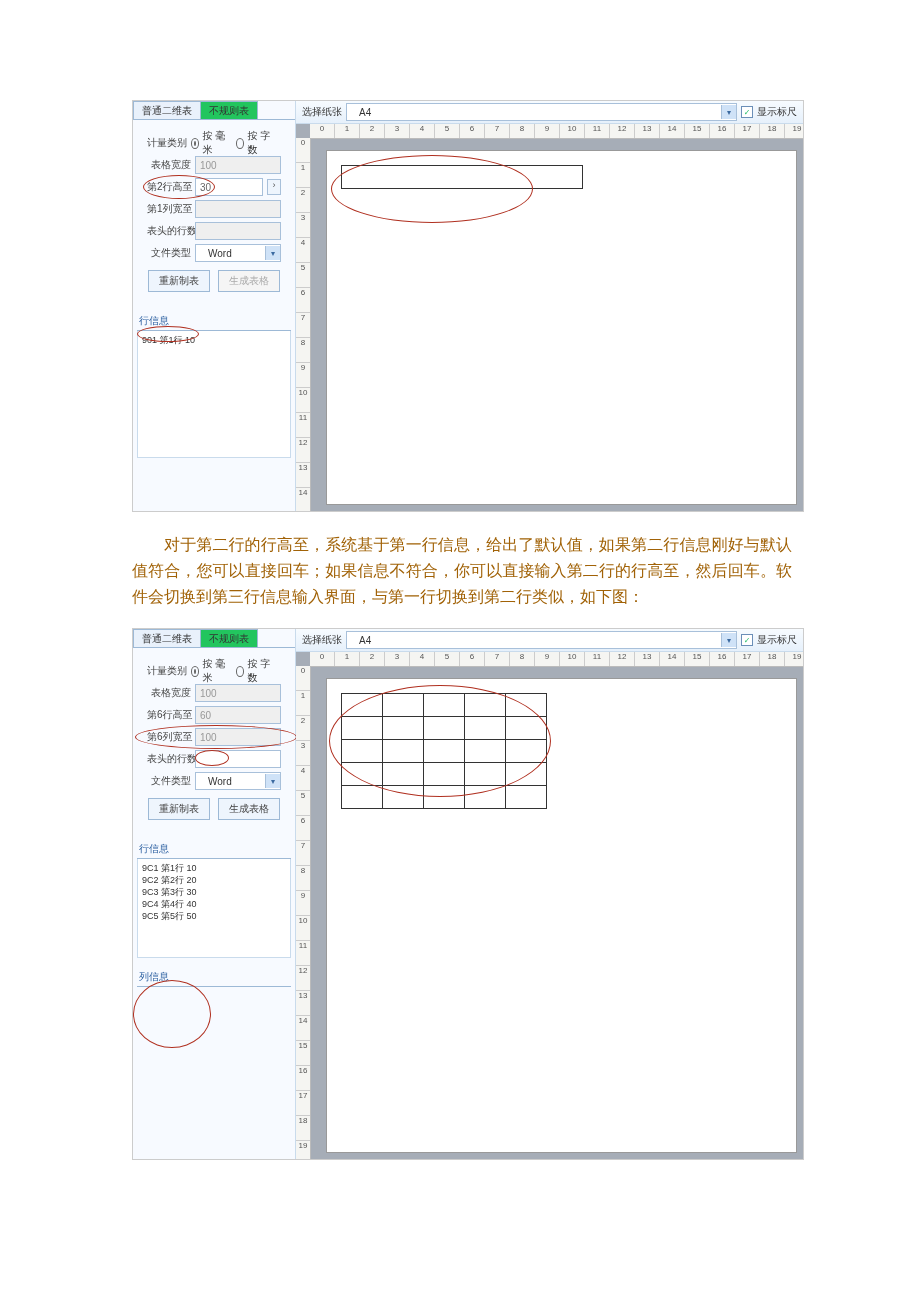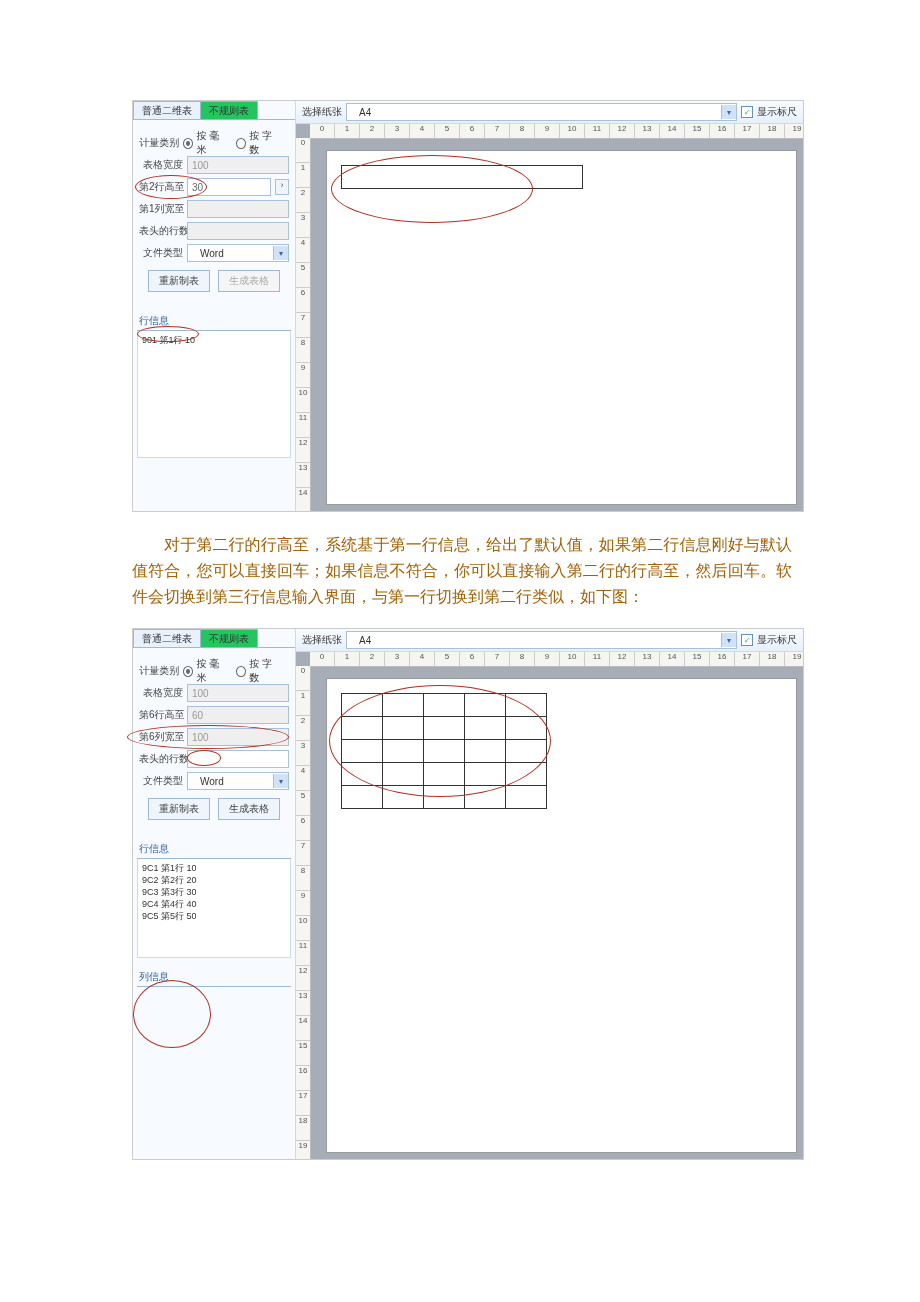--- a/index.html
+++ b/index.html
@@ -5,21 +5,21 @@
 body{margin:0;background:#fff;font-family:"Microsoft YaHei",SimSun,Arial,sans-serif;font-size:11px;color:#333}
 .page{width:920px;margin:0 auto;padding:100px 0 60px 0}
 .shot{position:relative;width:670px;margin:0 0 20px 132px;border:1px solid #ccc;background:#fff;display:flex}
 .shot.second{height:530px}
 .shot.first{height:410px}
 .side{width:162px;background:#f7faff;border-right:1px solid #c9dbec;display:flex;flex-direction:column;font-size:10px}
 .tabs{display:flex;height:18px;border-bottom:1px solid #9db9d6}
 .tab{flex:0 0 auto;padding:2px 8px;border:1px solid #9db9d6;border-bottom:none;margin-right:-1px;background:#e9f1fb}
 .tab.active{background:#22c55e}
 .form{padding:10px 6px 6px 6px}
-.row{display:flex;align-items:center;margin:4px 0;height:18px}
+.row{display:flex;align-items:center;margin:4px 8px;height:18px}
 .lbl{width:44px;text-align:right;margin-right:4px;color:#444;font-size:10px;white-space:nowrap}
 .inp{flex:1;height:16px;border:1px solid #a8c0da;background:#fff;padding:0 4px;font-size:10px;color:#666;display:flex;align-items:center}
 .inp.dis{background:#efefef;color:#999}
 .sel{flex:1;height:16px;border:1px solid #a8c0da;background:#fff;display:flex;align-items:center;justify-content:space-between;padding:0 0 0 12px;font-size:10px}
 .sel .dd{width:14px;height:14px;background:#cfe2f7;border-left:1px solid #a8c0da;display:flex;align-items:center;justify-content:center;color:#3b6aa0;font-size:8px}
 .radio{display:inline-flex;align-items:center;margin-right:10px;font-size:10px}
 .radio .dot{width:9px;height:9px;border:1px solid #666;border-radius:50%;margin-right:3px;position:relative}
 .radio .dot.on::after{content:"";position:absolute;inset:2px;background:#666;border-radius:50%}
 .btns{display:flex;justify-content:center;gap:8px;margin:8px 0}
 .btn{height:20px;padding:0 10px;border:1px solid #9db9d6;background:#eef5fd;font-size:10px;display:flex;align-items:center;color:#444}

